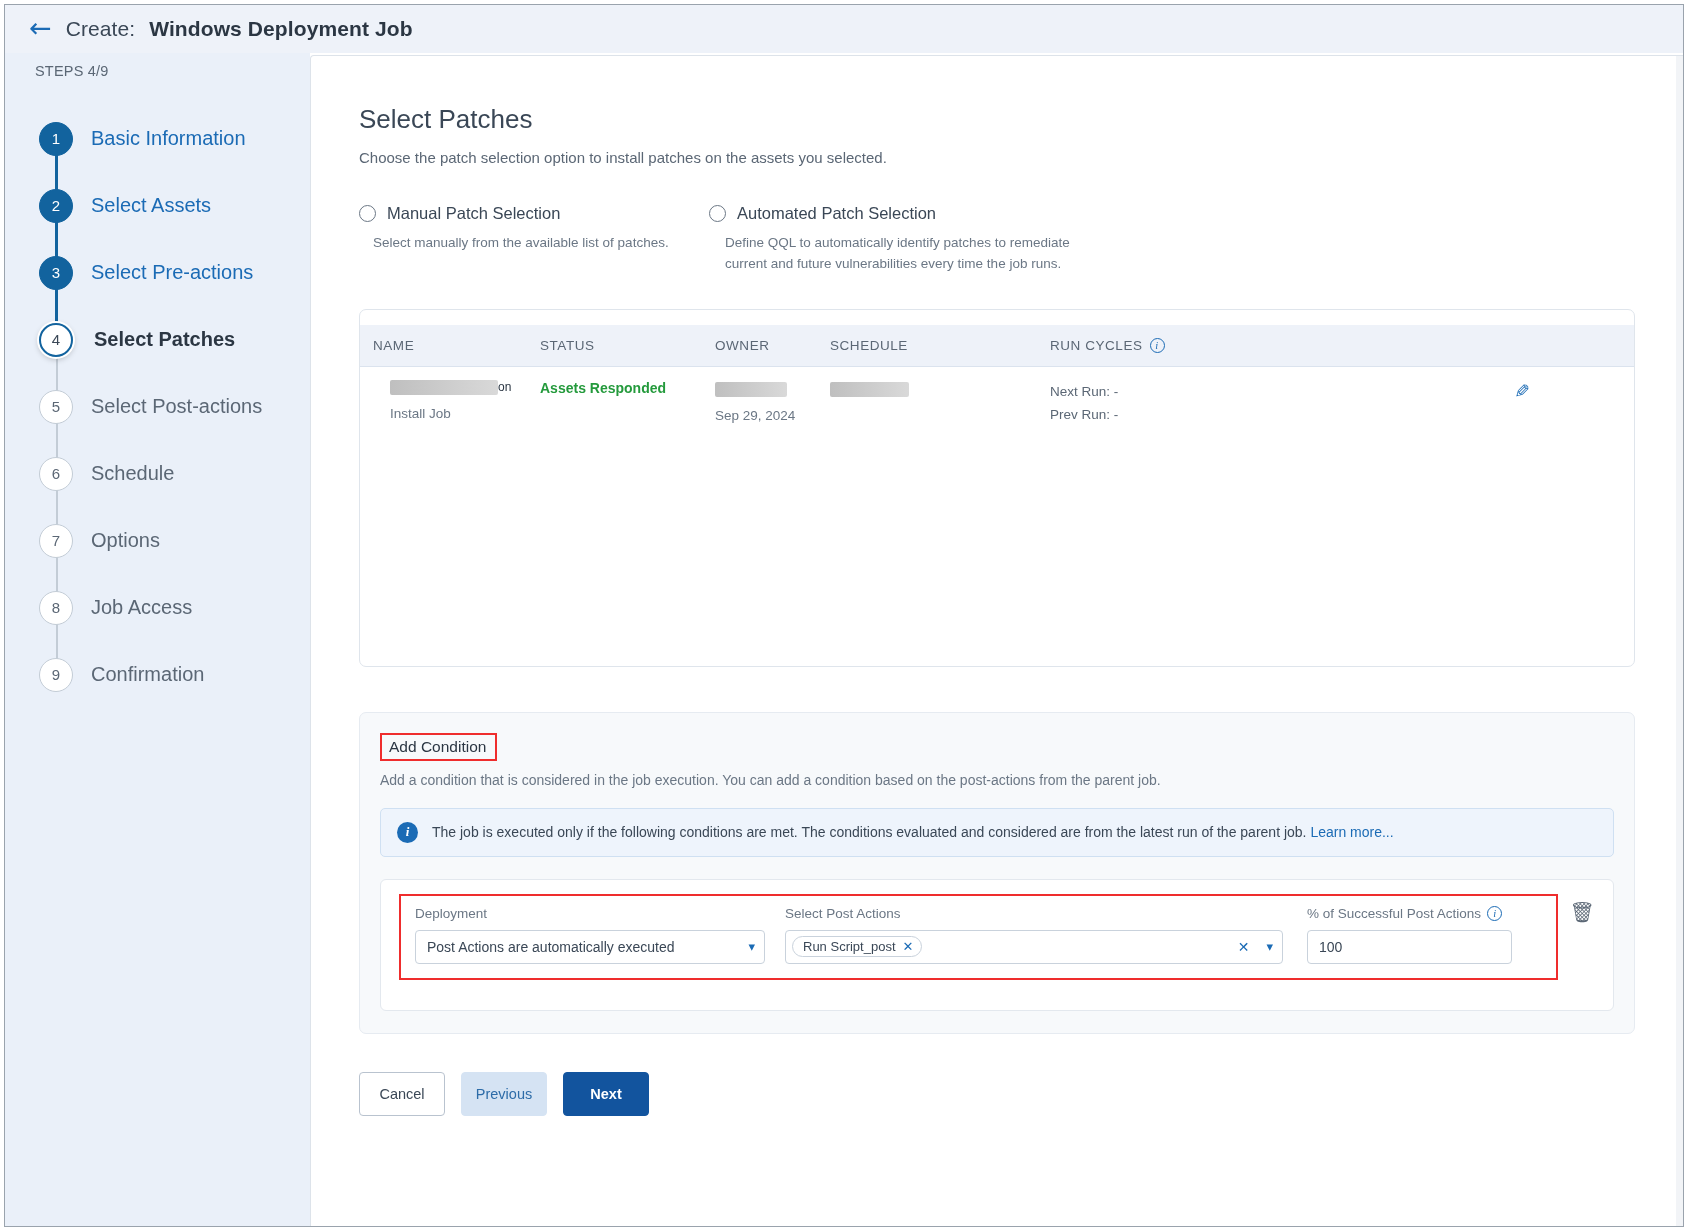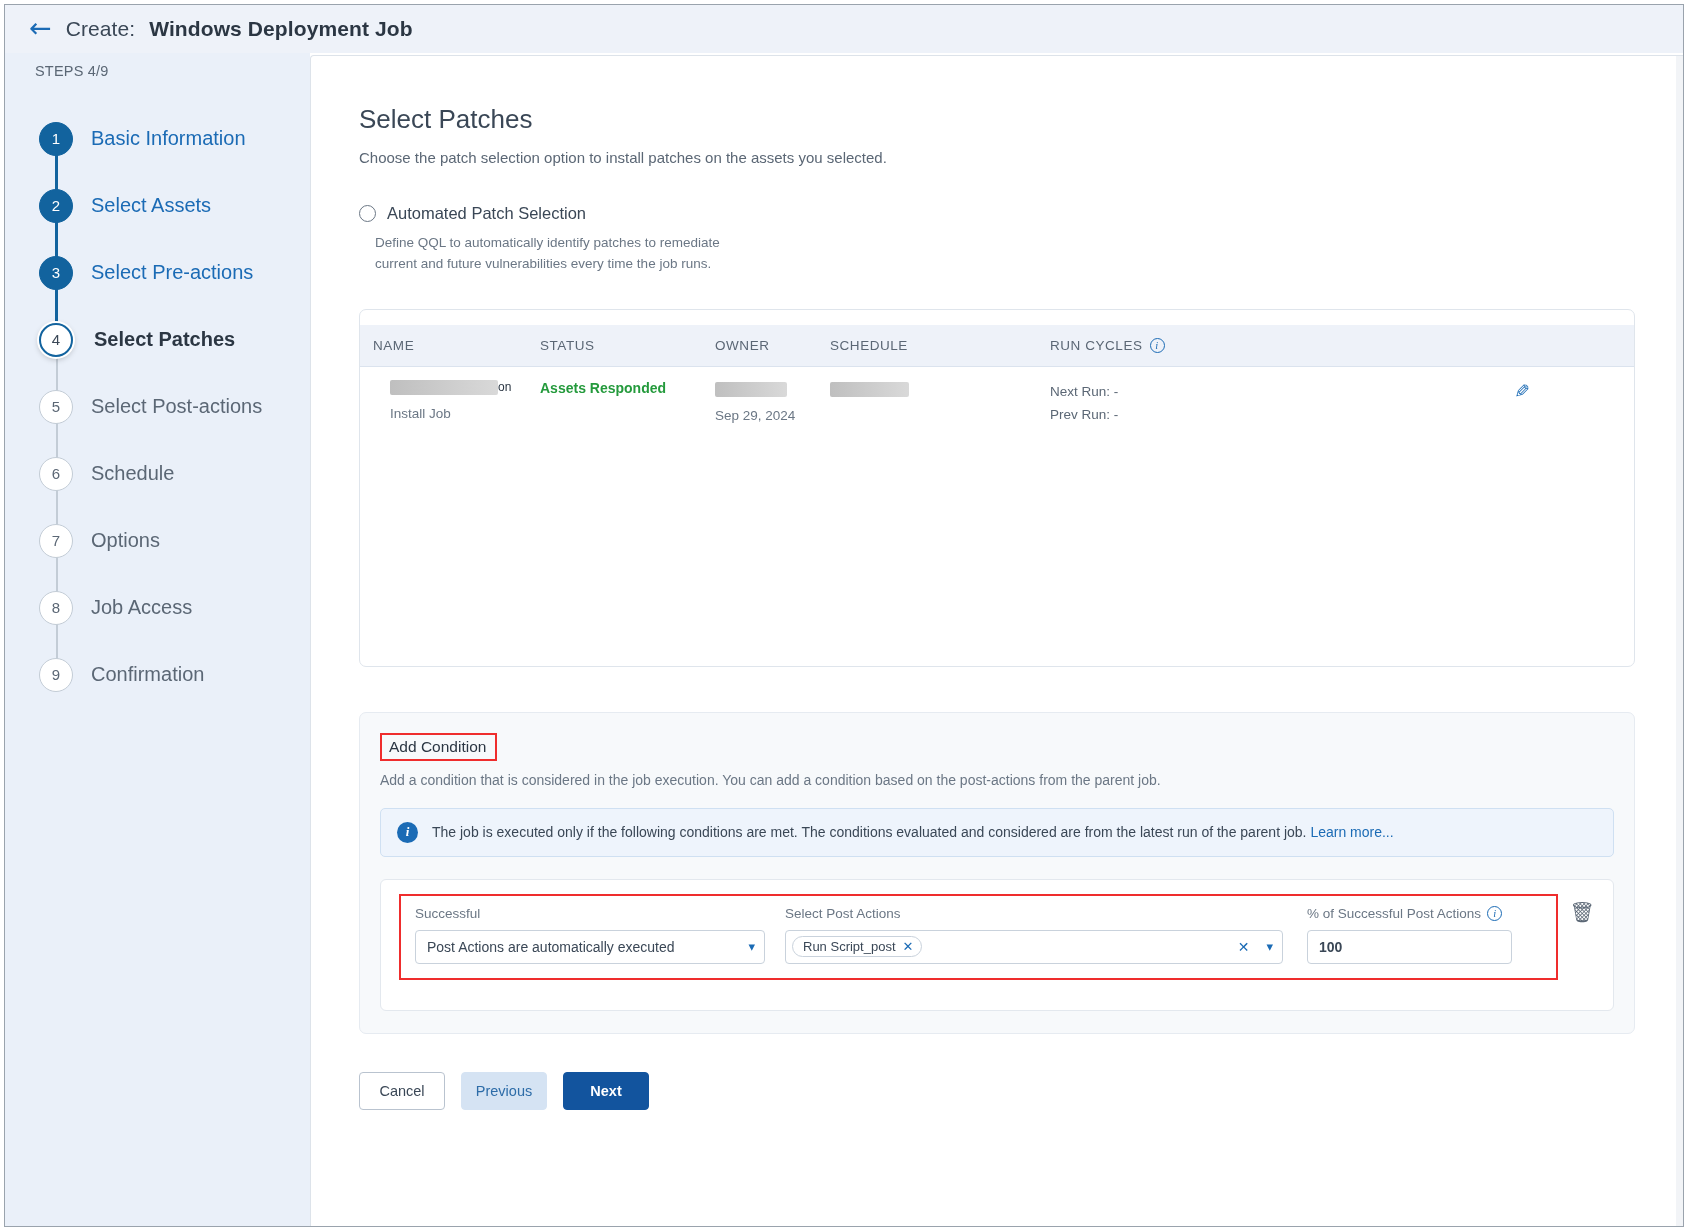--- a/index.html
+++ b/index.html
@@ -393,38 +393,38 @@
     font-family: "DejaVu Sans", sans-serif;
   }
   .sel-actions { display: flex; align-items: center; gap: 9px; }
   .clear-x {
     color: #1b6bb5;
     font-size: 14px;
     cursor: pointer;
     font-family: "DejaVu Sans", sans-serif;
   }
   .f-percent { width: 205px; }
-  .f-percent .select-box { font-size: 14px; font-weight: bold; }
+  .f-percent .select-box { font-size: 14px; }
   .trash {
     color: #5b6775;
     font-size: 20px;
     cursor: pointer;
     margin-top: 6px;
     font-family: "DejaVu Sans", sans-serif;
   }
 
   
   .footer {
     margin-top: 38px;
     padding: 0 0 34px 0;
     display: flex;
     gap: 16px;
   }
   .btn {
-    height: 38px;
+    height: 44px;
     min-width: 86px;
     border-radius: 4px;
     font-size: 14.5px;
     display: inline-flex;
     align-items: center;
     justify-content: center;
     cursor: pointer;
     padding: 0 18px;
   }
   .btn-cancel { background: #ffffff; border: 1px solid #b9c3cf; color: #3a4756; width: 86px; }
@@ -507,20 +507,27 @@
     </div>
 
     <div class="main">
       <div class="main-inner">
 
         <h1 class="page-title">Select Patches</h1>
         <div class="page-sub">Choose the patch selection option to install patches on the assets you selected.</div>
 
         <div class="options-row">
 
+          <div class="opt opt1">
+            <div class="opt-head">
+              <span class="radio"></span>
+              <span class="opt-title">Manual Patch Selection</span>
+            </div>
+            <div class="opt-desc">Select manually from the available list of patches.</div>
+          </div>
 
           <div class="opt opt2">
             <div class="opt-head">
               <span class="radio"></span>
               <span class="opt-title">Automated Patch Selection</span>
             </div>
             <div class="opt-desc">Define QQL to automatically identify patches to remediate current and future vulnerabilities every time the job runs.</div>
           </div>
 
 
@@ -583,21 +590,21 @@
             <span class="info-text">
               <span>The job is executed only if the following conditions are met. The conditions evaluated and considered are from the latest run of the parent job.</span>
               <span class="info-link">Learn more...</span>
             </span>
           </div>
 
           <div class="cond-card">
             <div class="cond-fields">
 
               <div class="field f-condition">
-                <div class="field-label">Successful</div>
+                <div class="field-label">Deployment</div>
                 <div class="select-box">
                   <span>Post Actions are automatically executed</span>
                   <span class="chev">▾</span>
                 </div>
               </div>
 
               <div class="field f-postactions">
                 <div class="field-label">Select Post Actions</div>
                 <div class="select-box">
                   <span class="chip">

